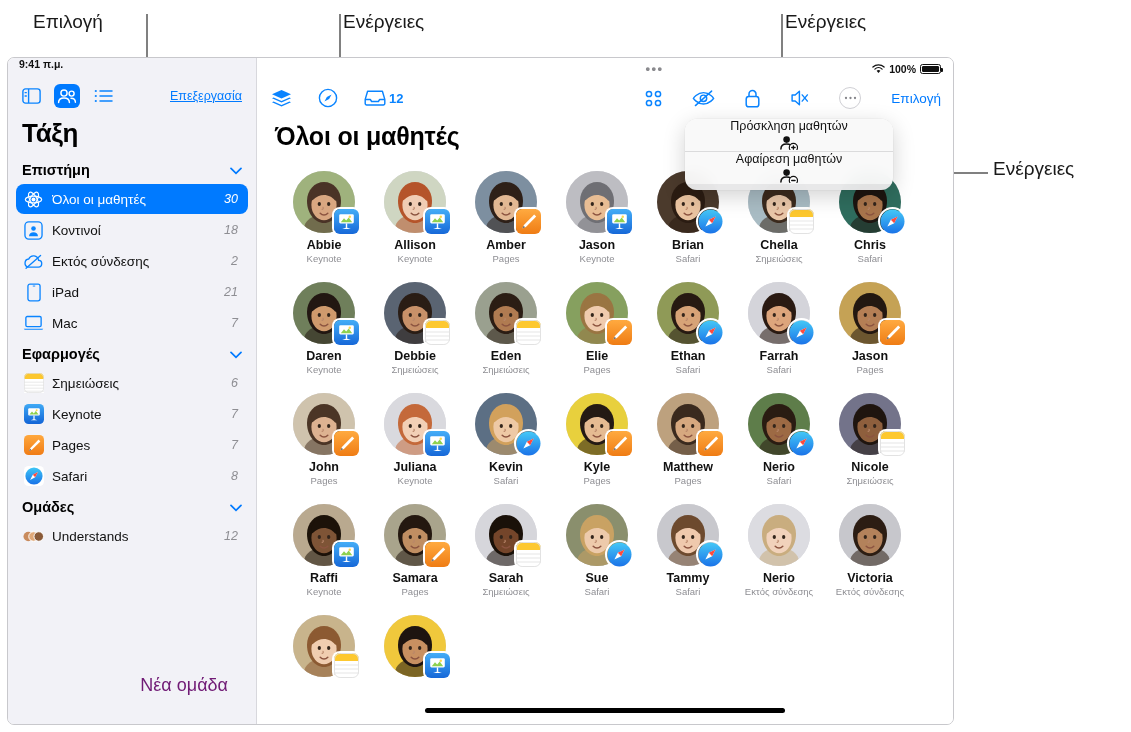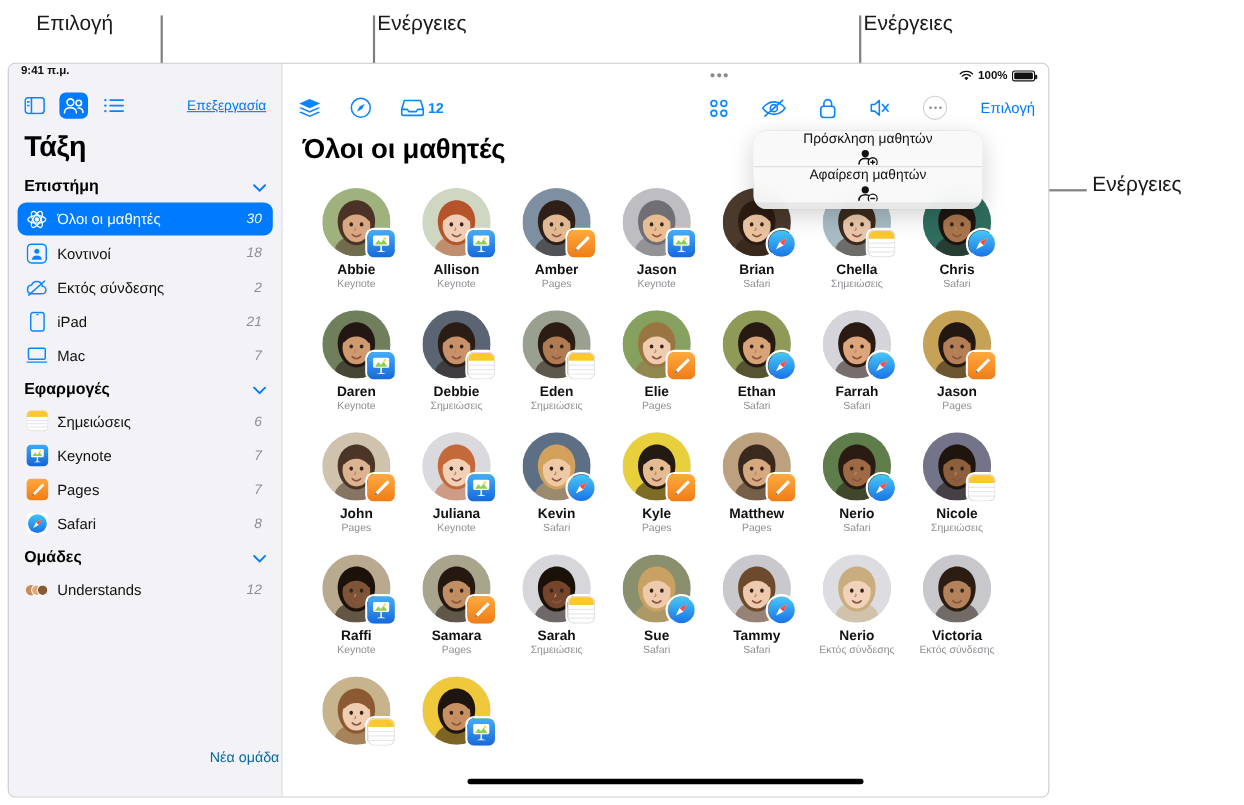--- a/index.html
+++ b/index.html
@@ -93,22 +93,22 @@
   .row.selected { background: #007aff; color: #ffffff; }
   .row .ricon {
     width: 21px; height: 21px; flex: 0 0 21px;
     margin-right: 8px;
     display: flex; align-items: center; justify-content: center;
   }
   .row .rlabel { flex: 1 1 auto; white-space: nowrap; overflow: hidden; }
   .row .rcount { color: #8e8e93; font-size: 12.5px; font-style: italic; }
   .row.selected .rcount { color: #ffffff; }
   .newgroup {
-    position: absolute; right: 2px; bottom: 28px;
-    color: #0369a1; font-size: 13px;
+    position: absolute; right: 28px; bottom: 28px;
+    color: #701a75; font-size: 18px;
   }
 
   
   #main { flex: 1 1 auto; position: relative; background: #fff; height: 100%; }
   .main-status {
     height: 22px; display: flex; align-items: center;
     justify-content: space-between;
     padding: 0 12px 0 0;
     font-size: 10.5px; font-weight: 700; color: #111;
   }

